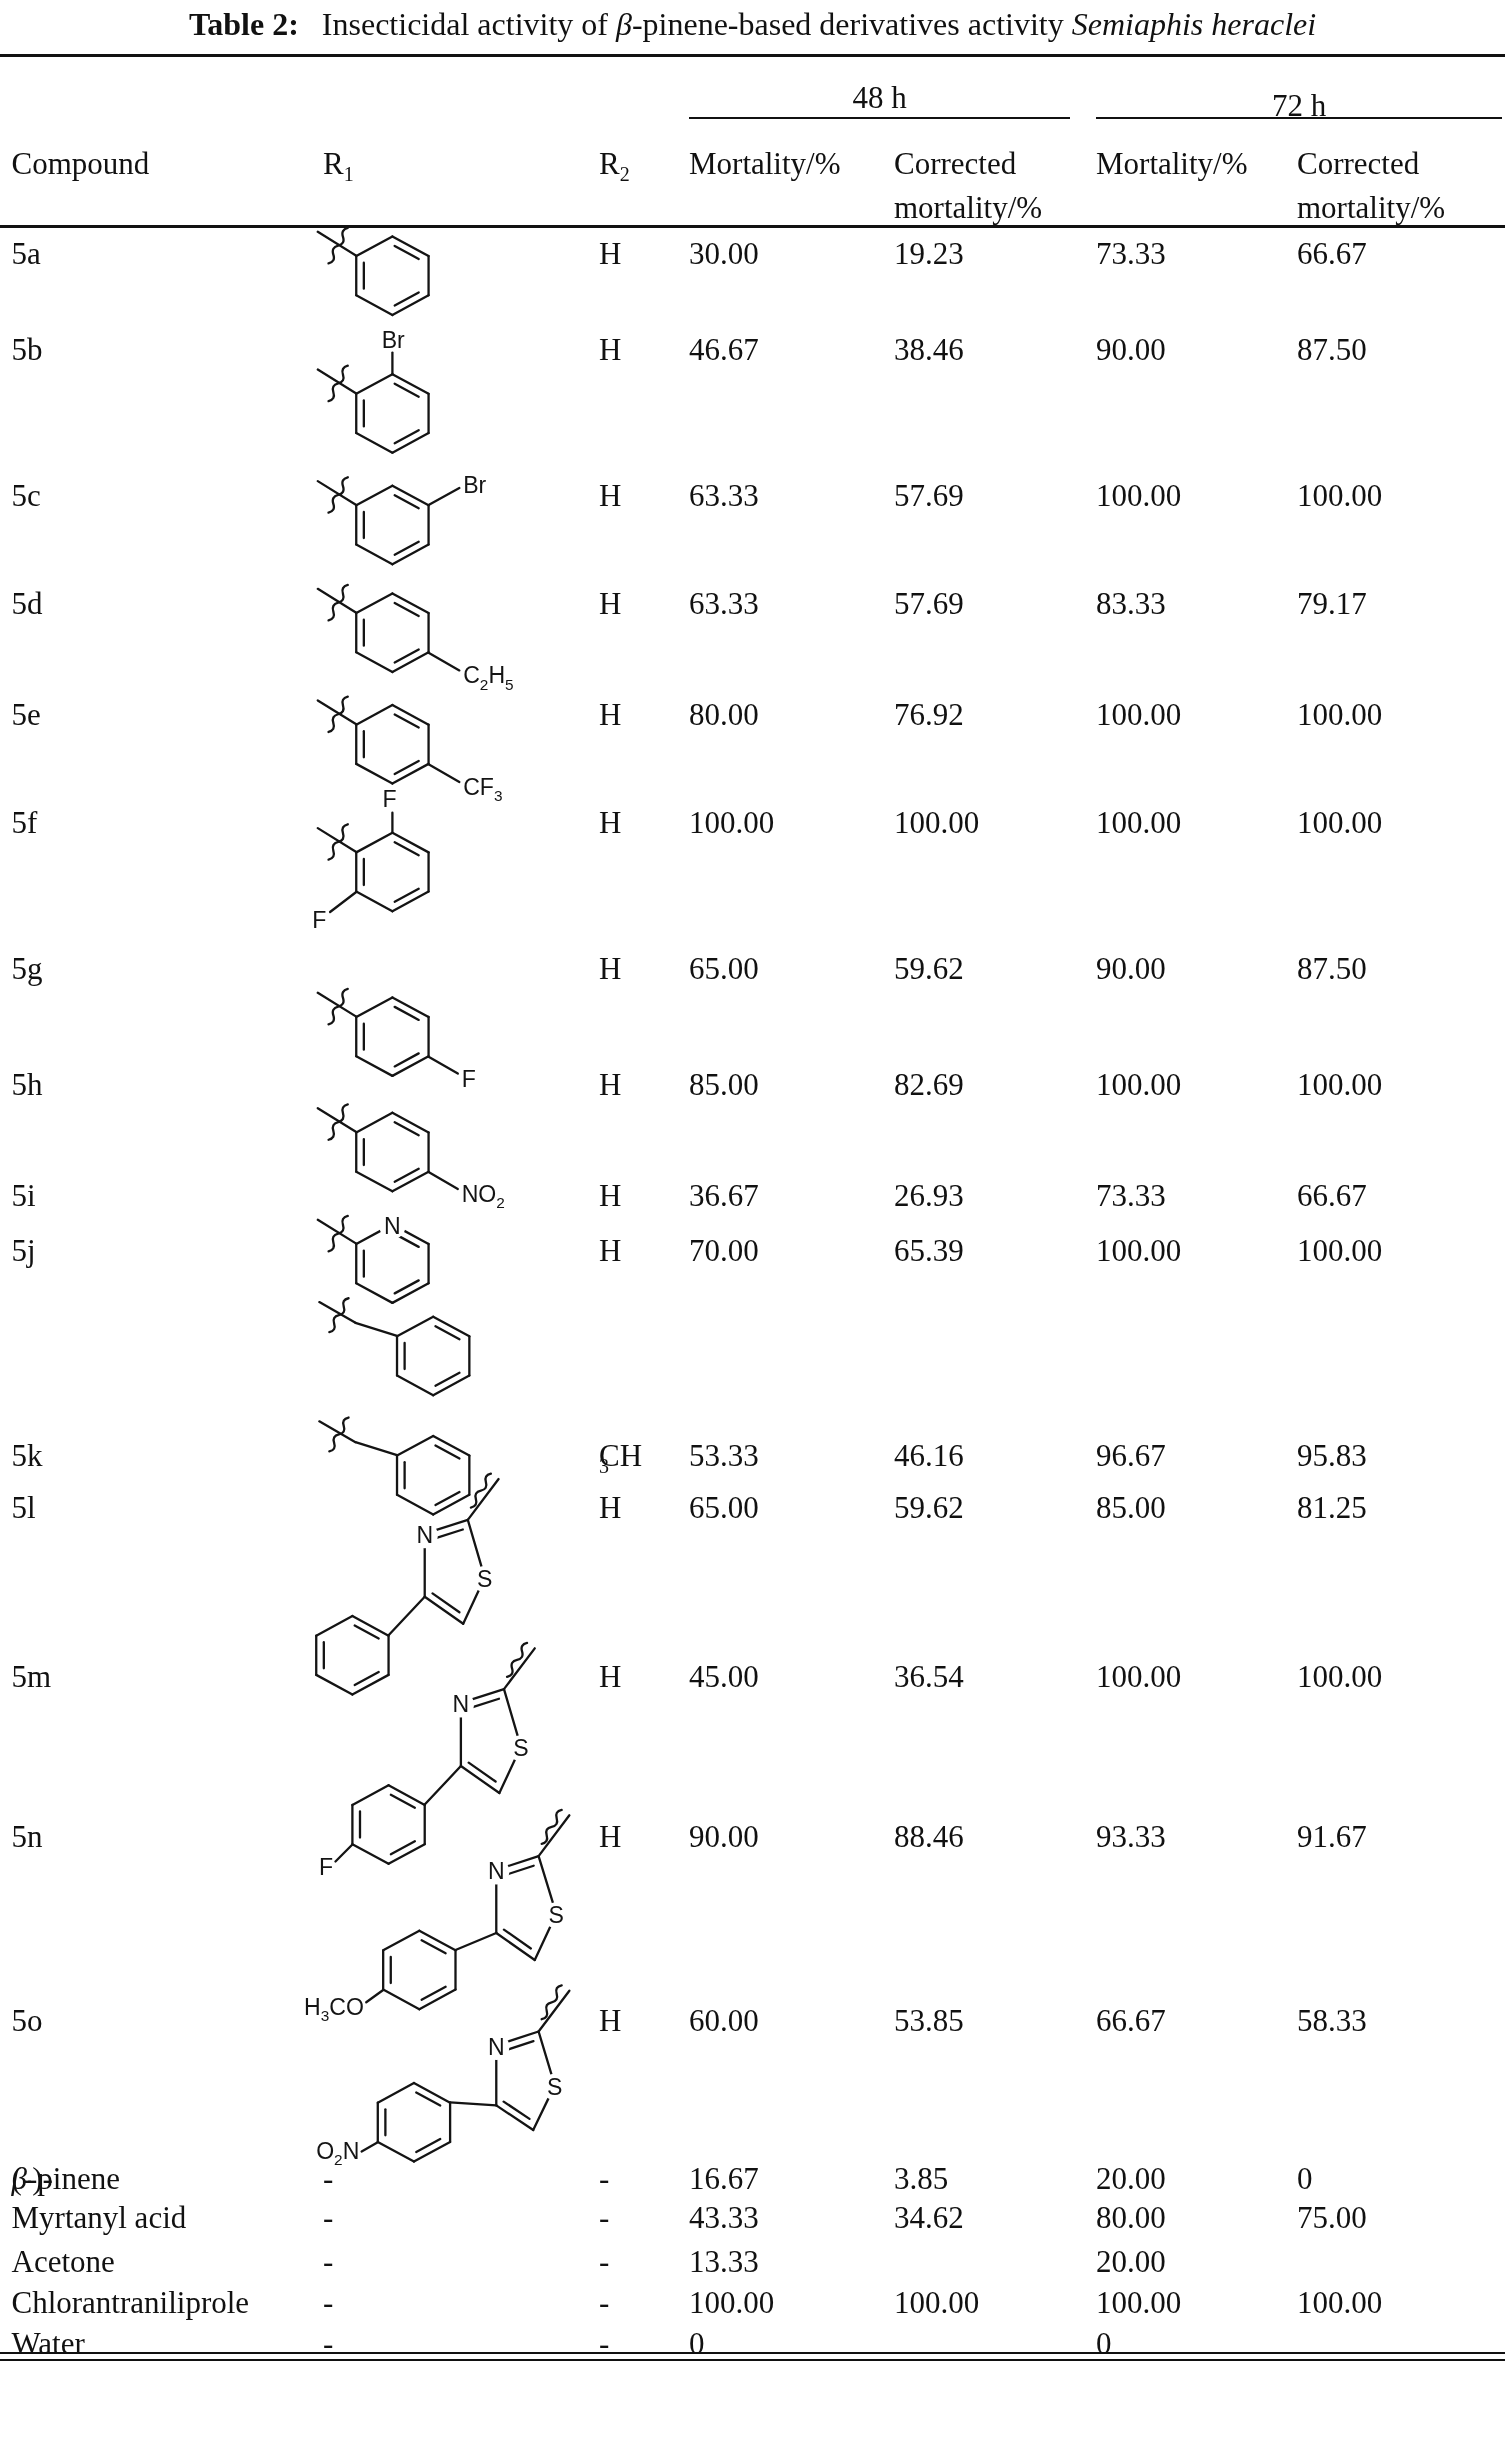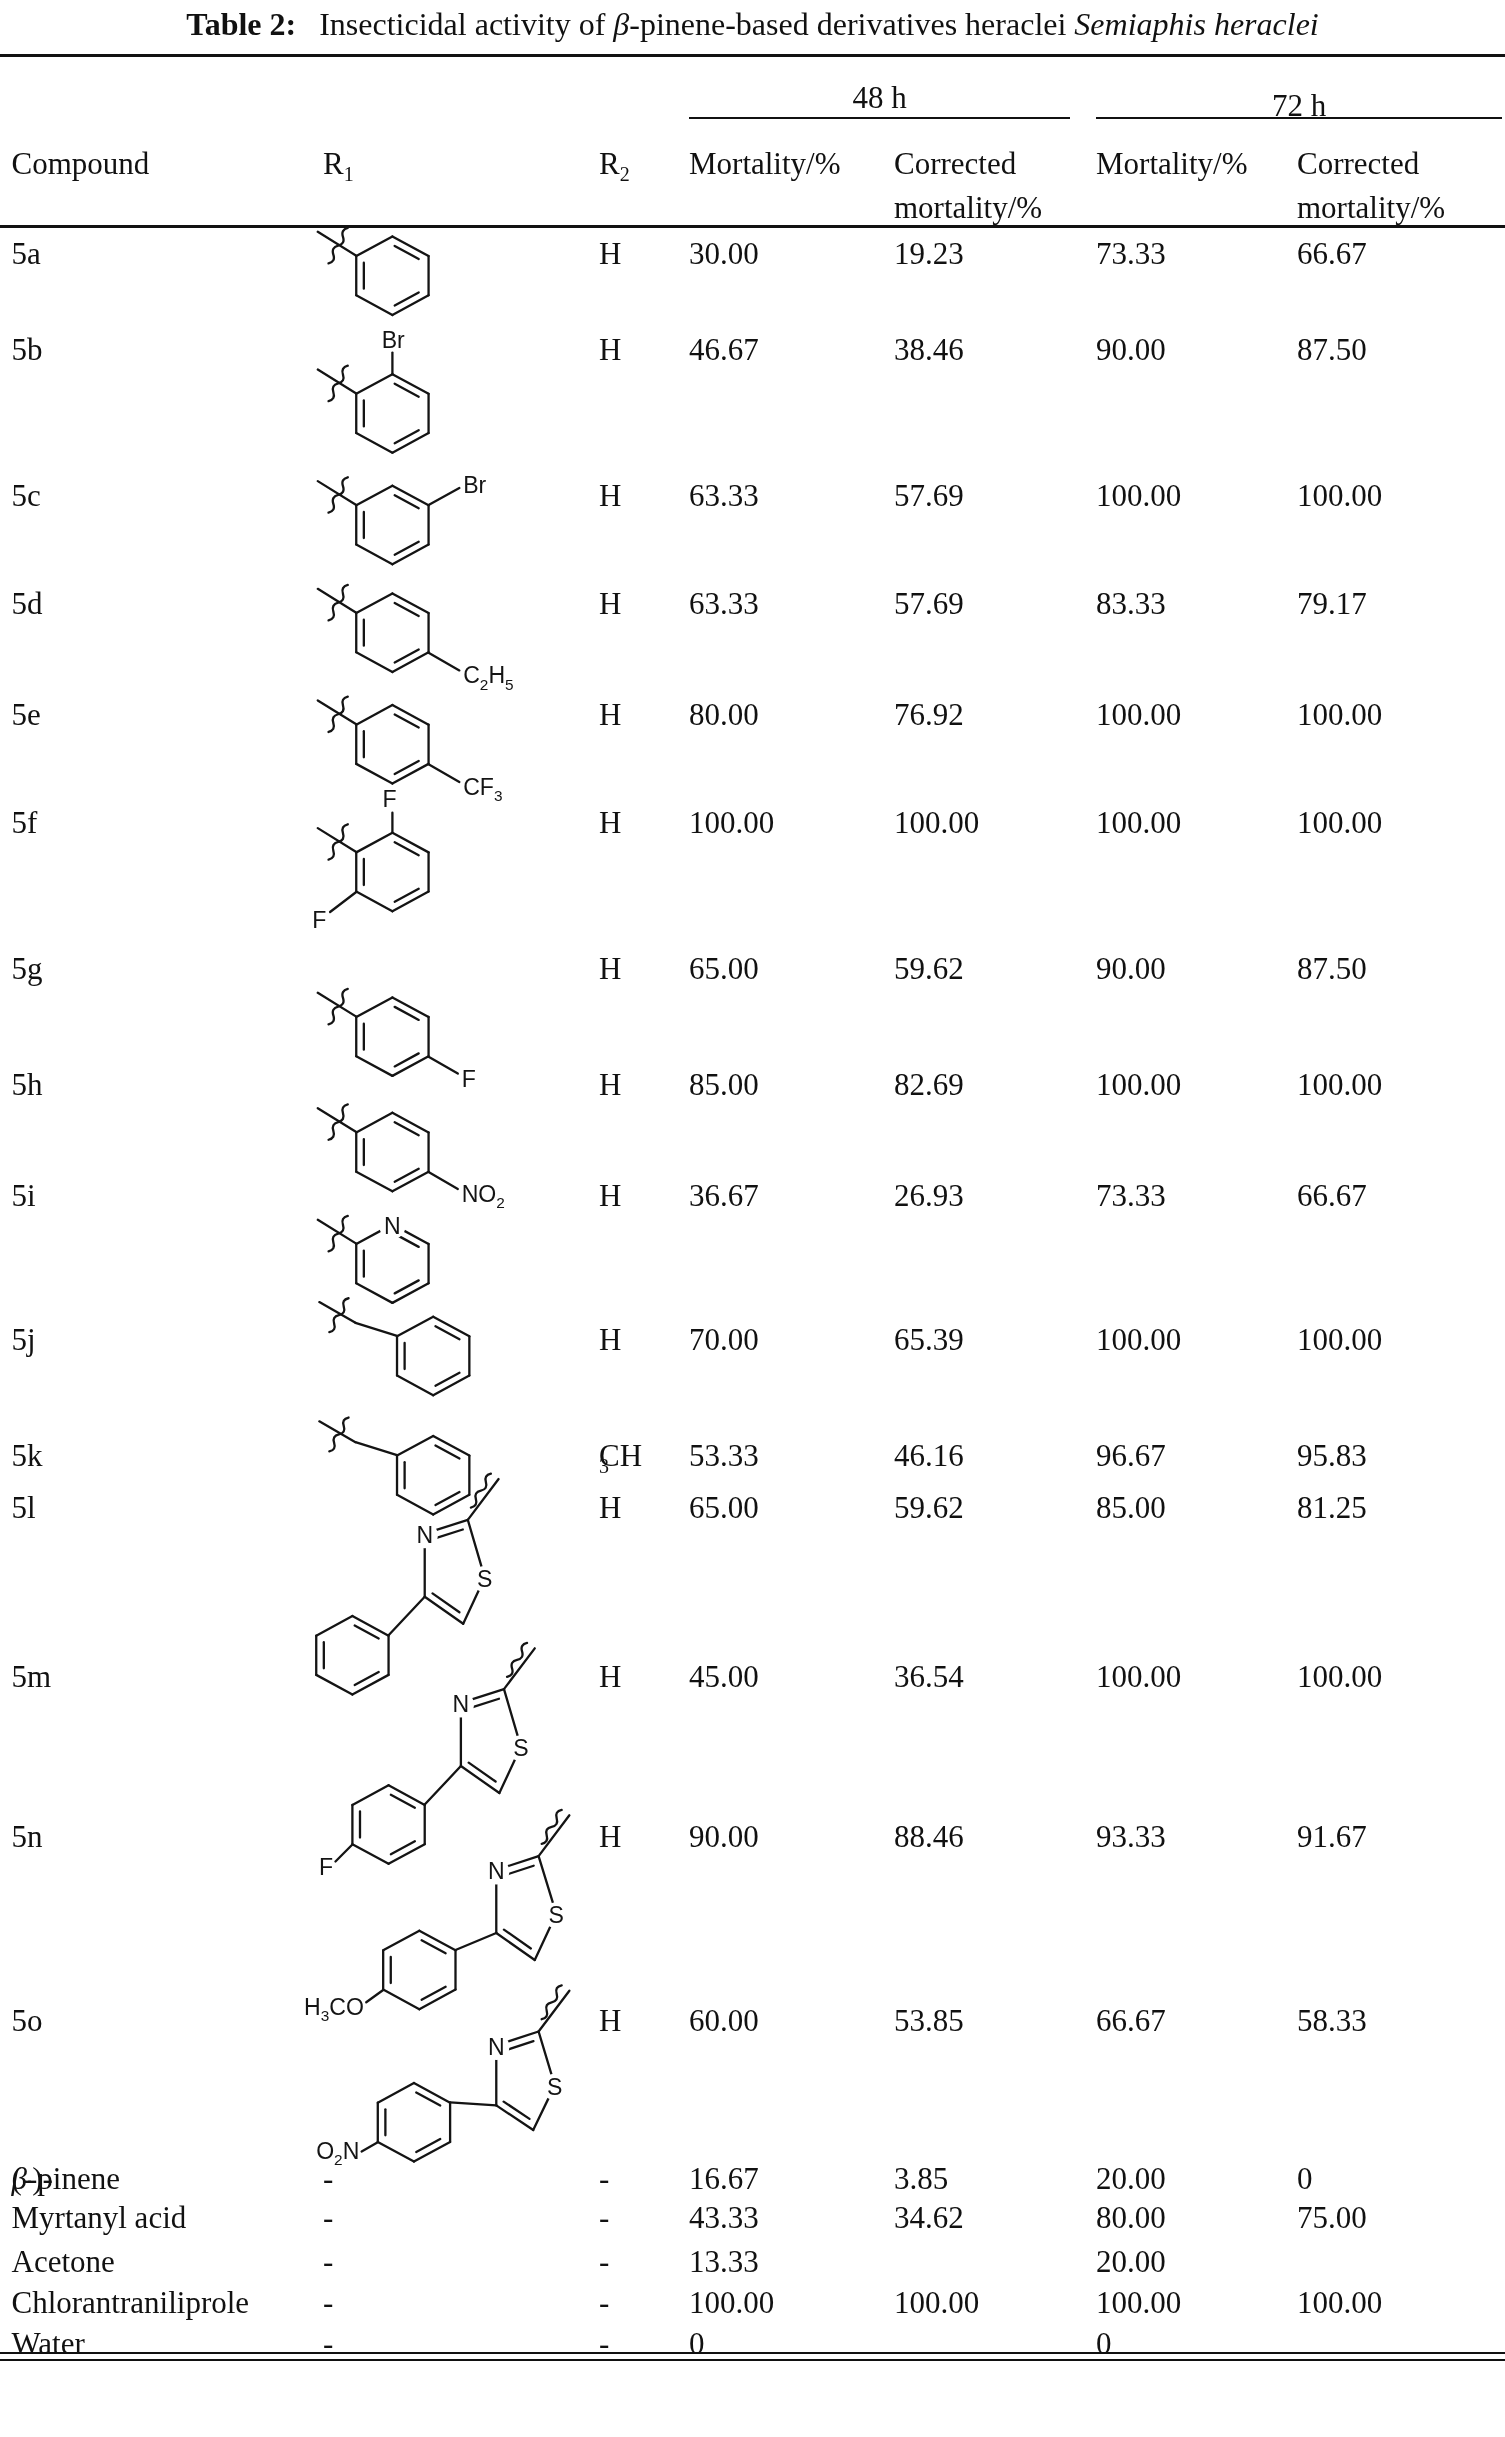--- a/index.html
+++ b/index.html
@@ -30,21 +30,21 @@
   .c-m72{left:1096px;}
   .c-c72{left:1297px;}
   #structs{position:absolute;left:0;top:0;width:1505px;height:2438px;}
   #structs line,#structs path{stroke:#141414;stroke-width:3;fill:none;stroke-linecap:round;}
   #structs text{fill:#141414;stroke:none;font-family:"Liberation Sans",sans-serif;font-size:30px;}
 </style>
 </head>
 <body>
 
 <div class="caption">
-  <span class="b">Table 2:</span><span>Insecticidal activity of </span><i>β</i><span>-pinene-based derivatives heraclei </span><i>Semiaphis heraclei</i>
+  <span class="b">Table 2:</span><span>Insecticidal activity of </span><i>β</i><span>-pinene-based derivatives activity </span><i>Semiaphis heraclei</i>
 </div>
 
 <div class="rule" style="left:0;top:54px;width:1505px;height:3.1px;"></div>
 <div class="rule" style="left:689px;top:117px;width:381px;height:2.3px;"></div>
 <div class="rule" style="left:1096px;top:117px;width:406px;height:2.3px;"></div>
 <div class="rule" style="left:0;top:225px;width:1505px;height:3.1px;"></div>
 <div class="rule" style="left:0;top:2352px;width:1505px;height:2.3px;"></div>
 <div class="rule" style="left:0;top:2359px;width:1505px;height:2.3px;"></div>
 
 <div class="h48">48 h</div>
@@ -381,21 +381,21 @@
   </div>
     <div class="row" style="top: 1177px;">
     <span class="c-compound">5i</span>
     <span class="c-r1"></span>
     <span class="c-r2">H</span>
     <span class="c-m48">36.67</span>
     <span class="c-c48">26.93</span>
     <span class="c-m72">73.33</span>
     <span class="c-c72">66.67</span>
   </div>
-    <div class="row" style="top: 1321px;">
+    <div class="row" style="top: 1232px;">
     <span class="c-compound">5j</span>
     <span class="c-r1"></span>
     <span class="c-r2">H</span>
     <span class="c-m48">70.00</span>
     <span class="c-c48">65.39</span>
     <span class="c-m72">100.00</span>
     <span class="c-c72">100.00</span>
   </div>
     <div class="row" style="top: 1437px;">
     <span class="c-compound">5k</span>

